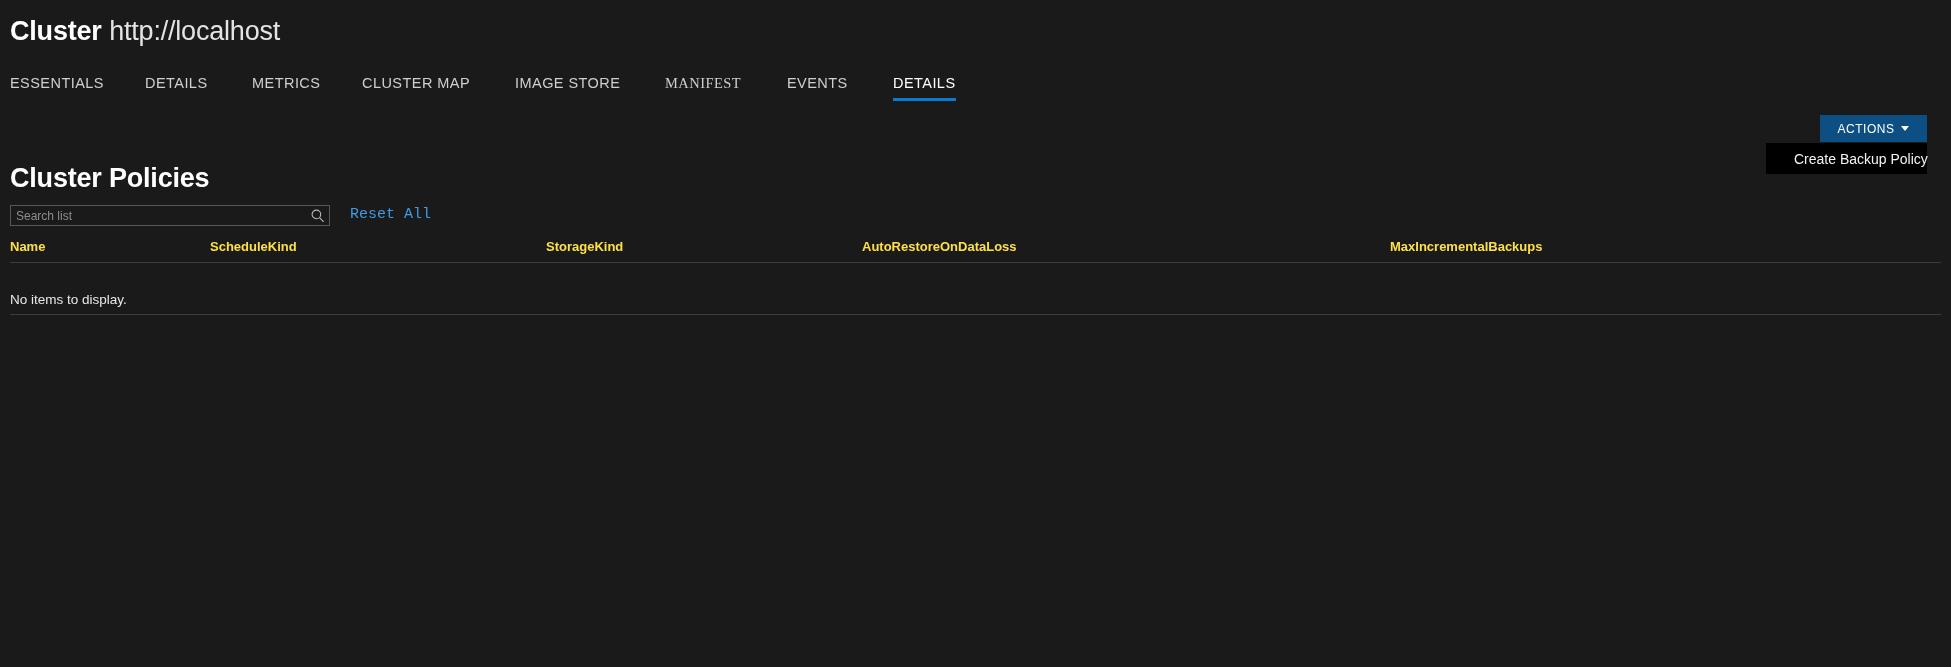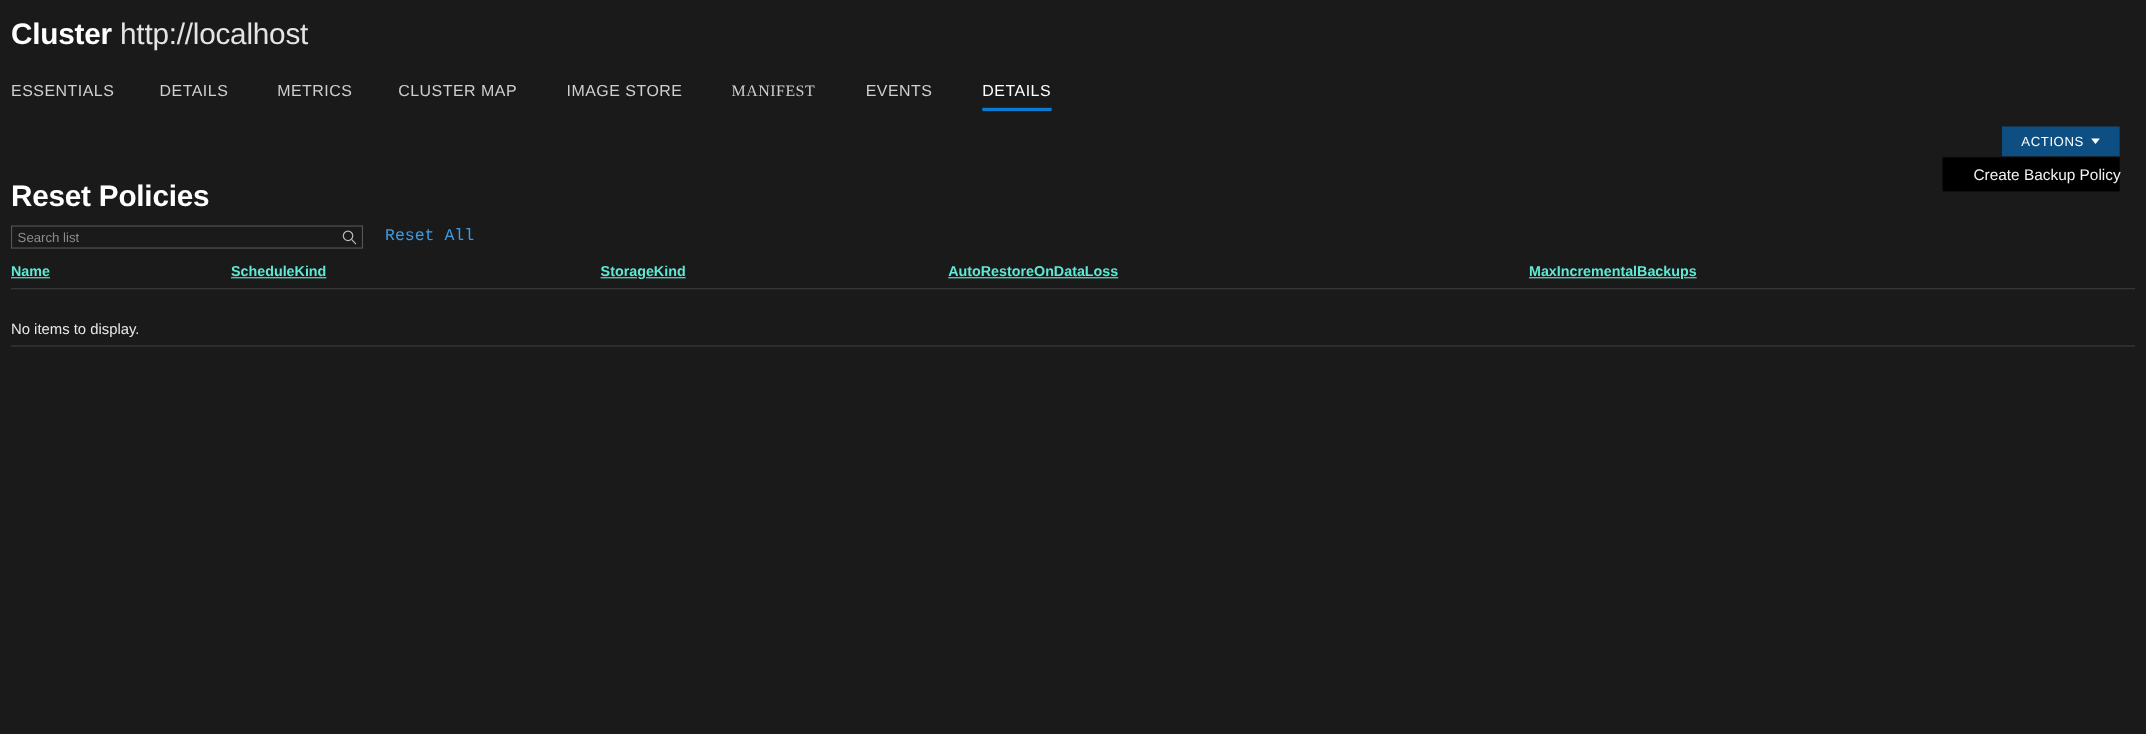--- a/index.html
+++ b/index.html
@@ -199,25 +199,24 @@
   .table-header {
     position: relative;
     height: 26px;
     width: 1941px;
   }
   .th {
     position: absolute;
     top: 3px;
     font-size: 13px;
     font-weight: bold;
-    color: #5eead4;
-    white-space: nowrap;
-    cursor: pointer;
-    user-select: none;
-    text-decoration: underline;
+    color: #fde047;
+    white-space: nowrap;
+    cursor: pointer;
+    user-select: none;
   }
   .header-rule {
     position: absolute;
     left: 10px;
     top: 26px;
     width: 1931px;
     height: 1px;
     background: #3c3c3c;
   }
   .table-body {
@@ -265,21 +264,21 @@
   <span>ACTIONS</span>
   <span class="caret"></span>
 </button>
 
 <div id="actions-menu">
   <div class="menu-item">
     <span>Create Backup Policy</span>
   </div>
 </div>
 
-<div id="section-title">Reset Policies</div>
+<div id="section-title">Cluster Policies</div>
 
 <div id="search-row">
   <div id="search-wrap">
     <input id="search-input" type="text" placeholder="Search list" style="">
     <svg id="search-icon" viewBox="0 0 16 16">
       <circle cx="6.4" cy="6.4" r="4.3" fill="none" stroke="#b9b9b9" stroke-width="1.1"></circle>
       <line x1="9.6" y1="9.6" x2="13.6" y2="13.9" stroke="#b9b9b9" stroke-width="1.1"></line>
     </svg>
   </div>
   <span id="reset-all">Reset All</span>

